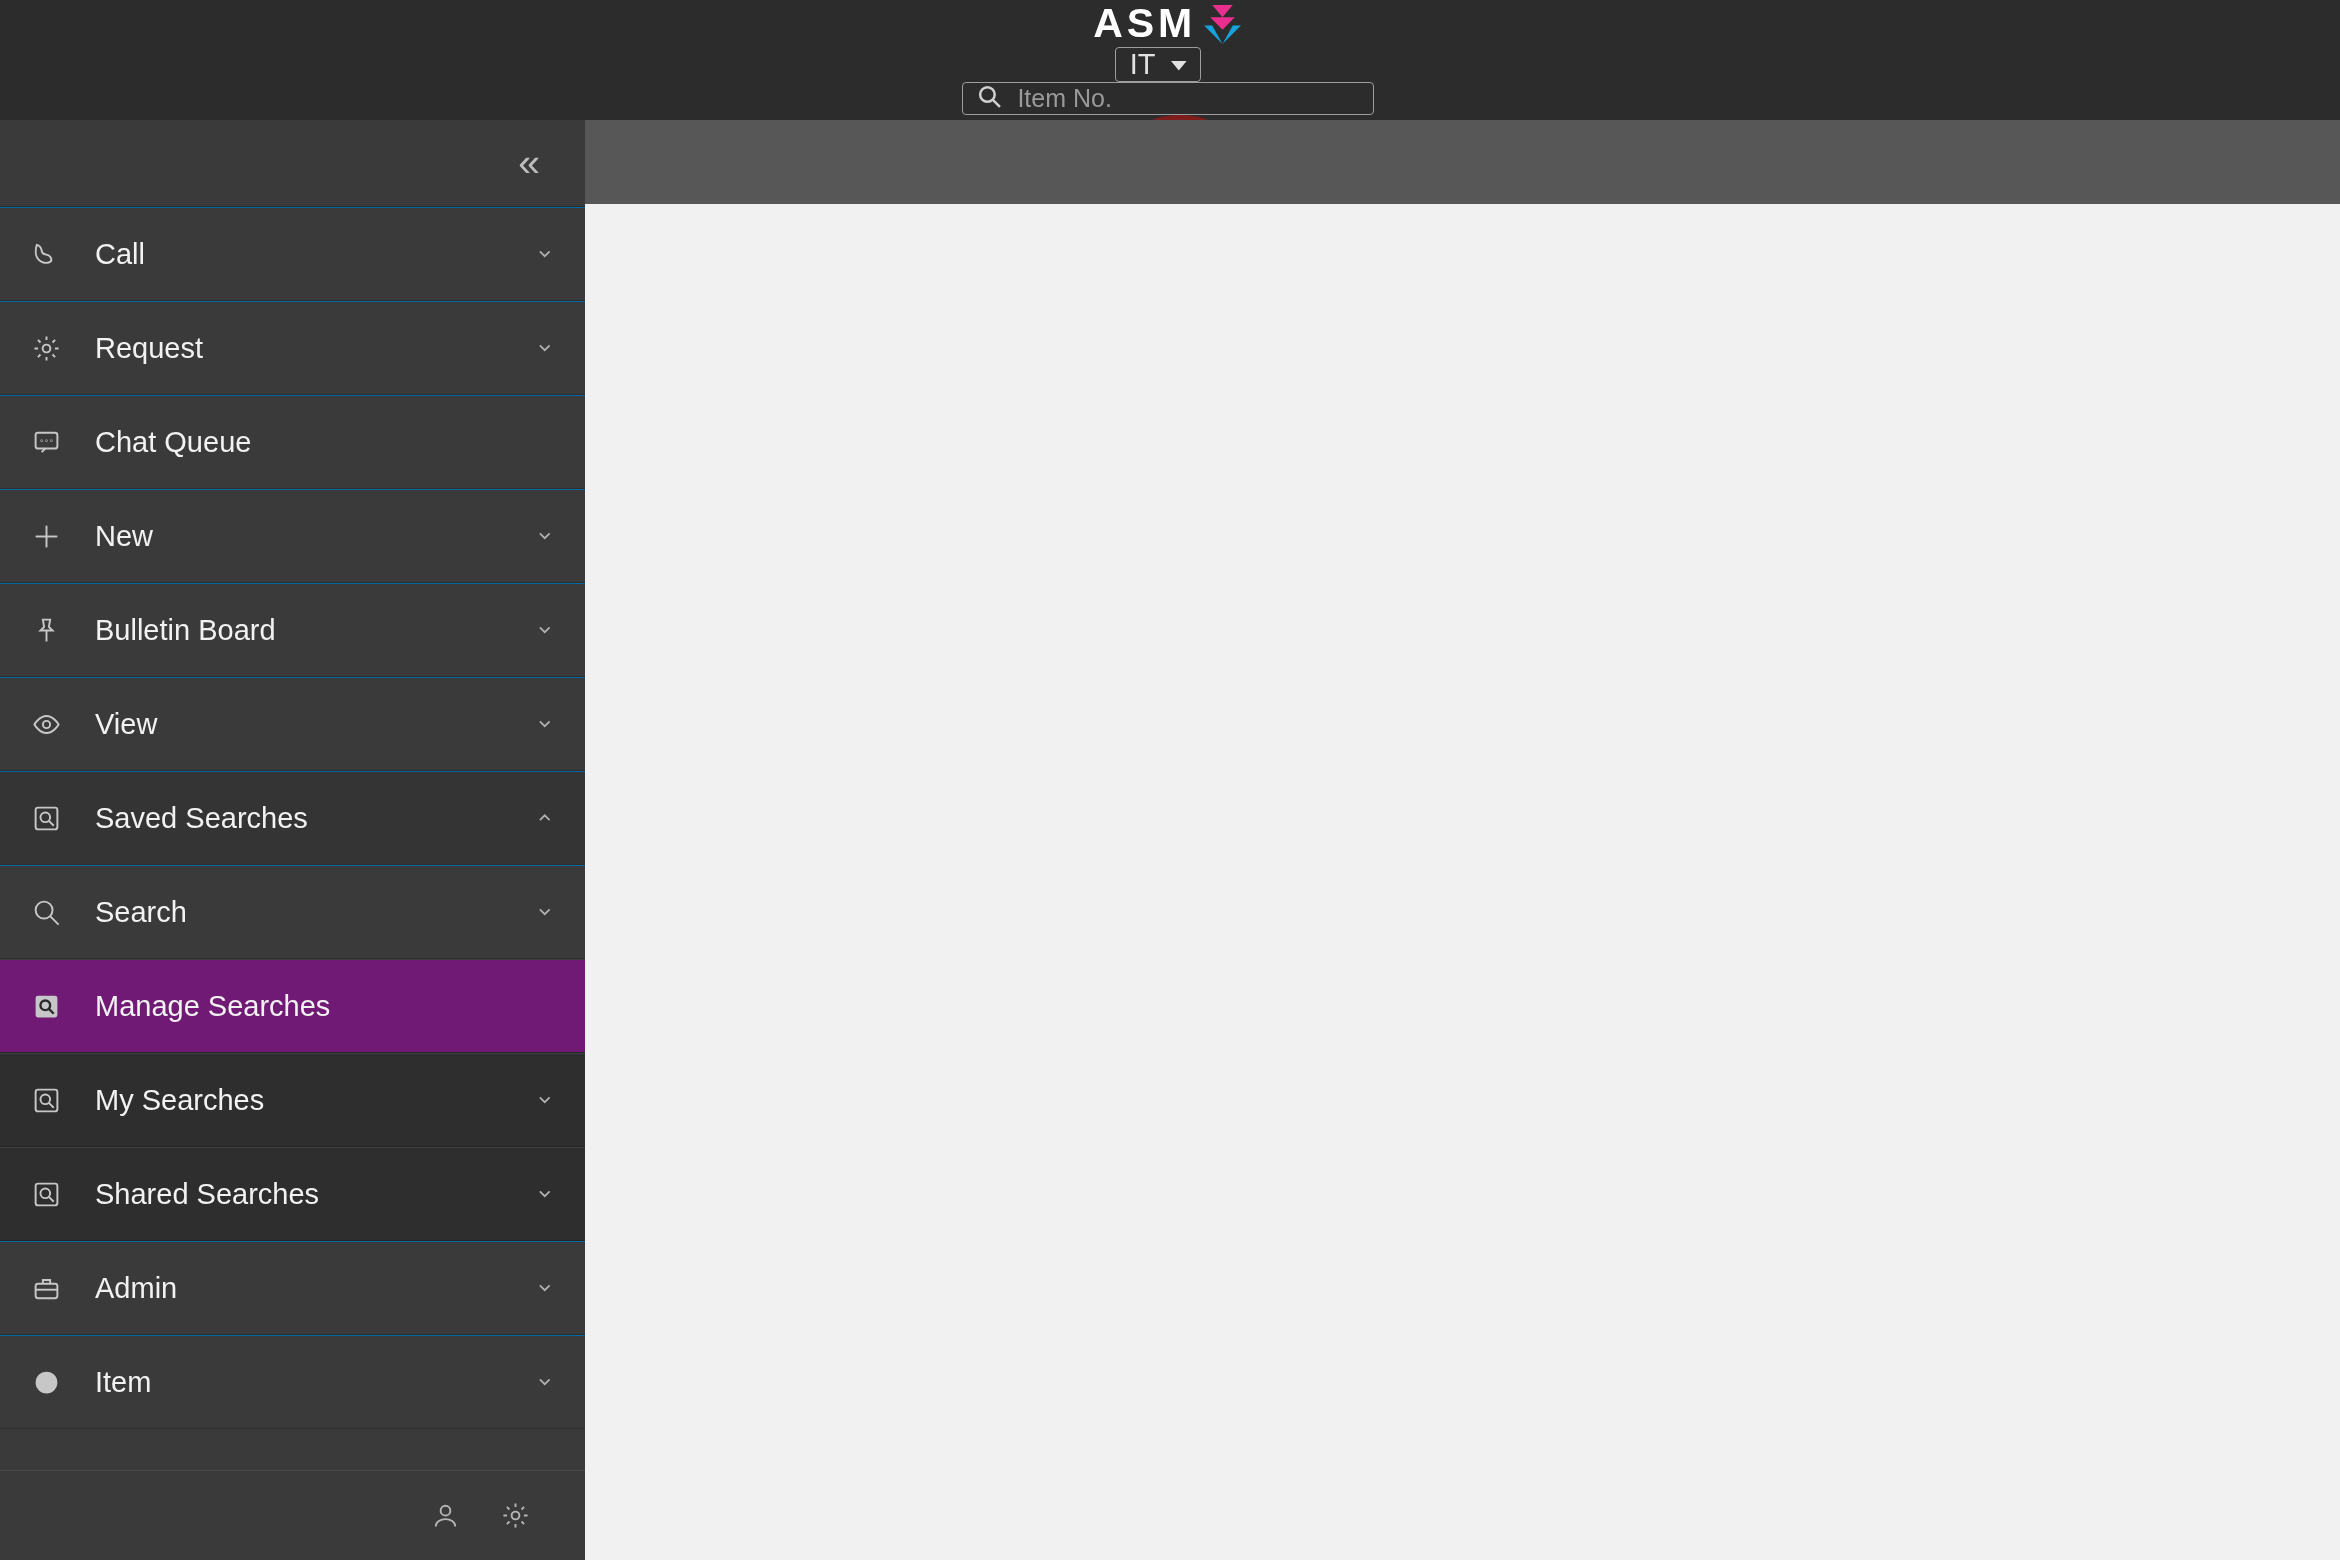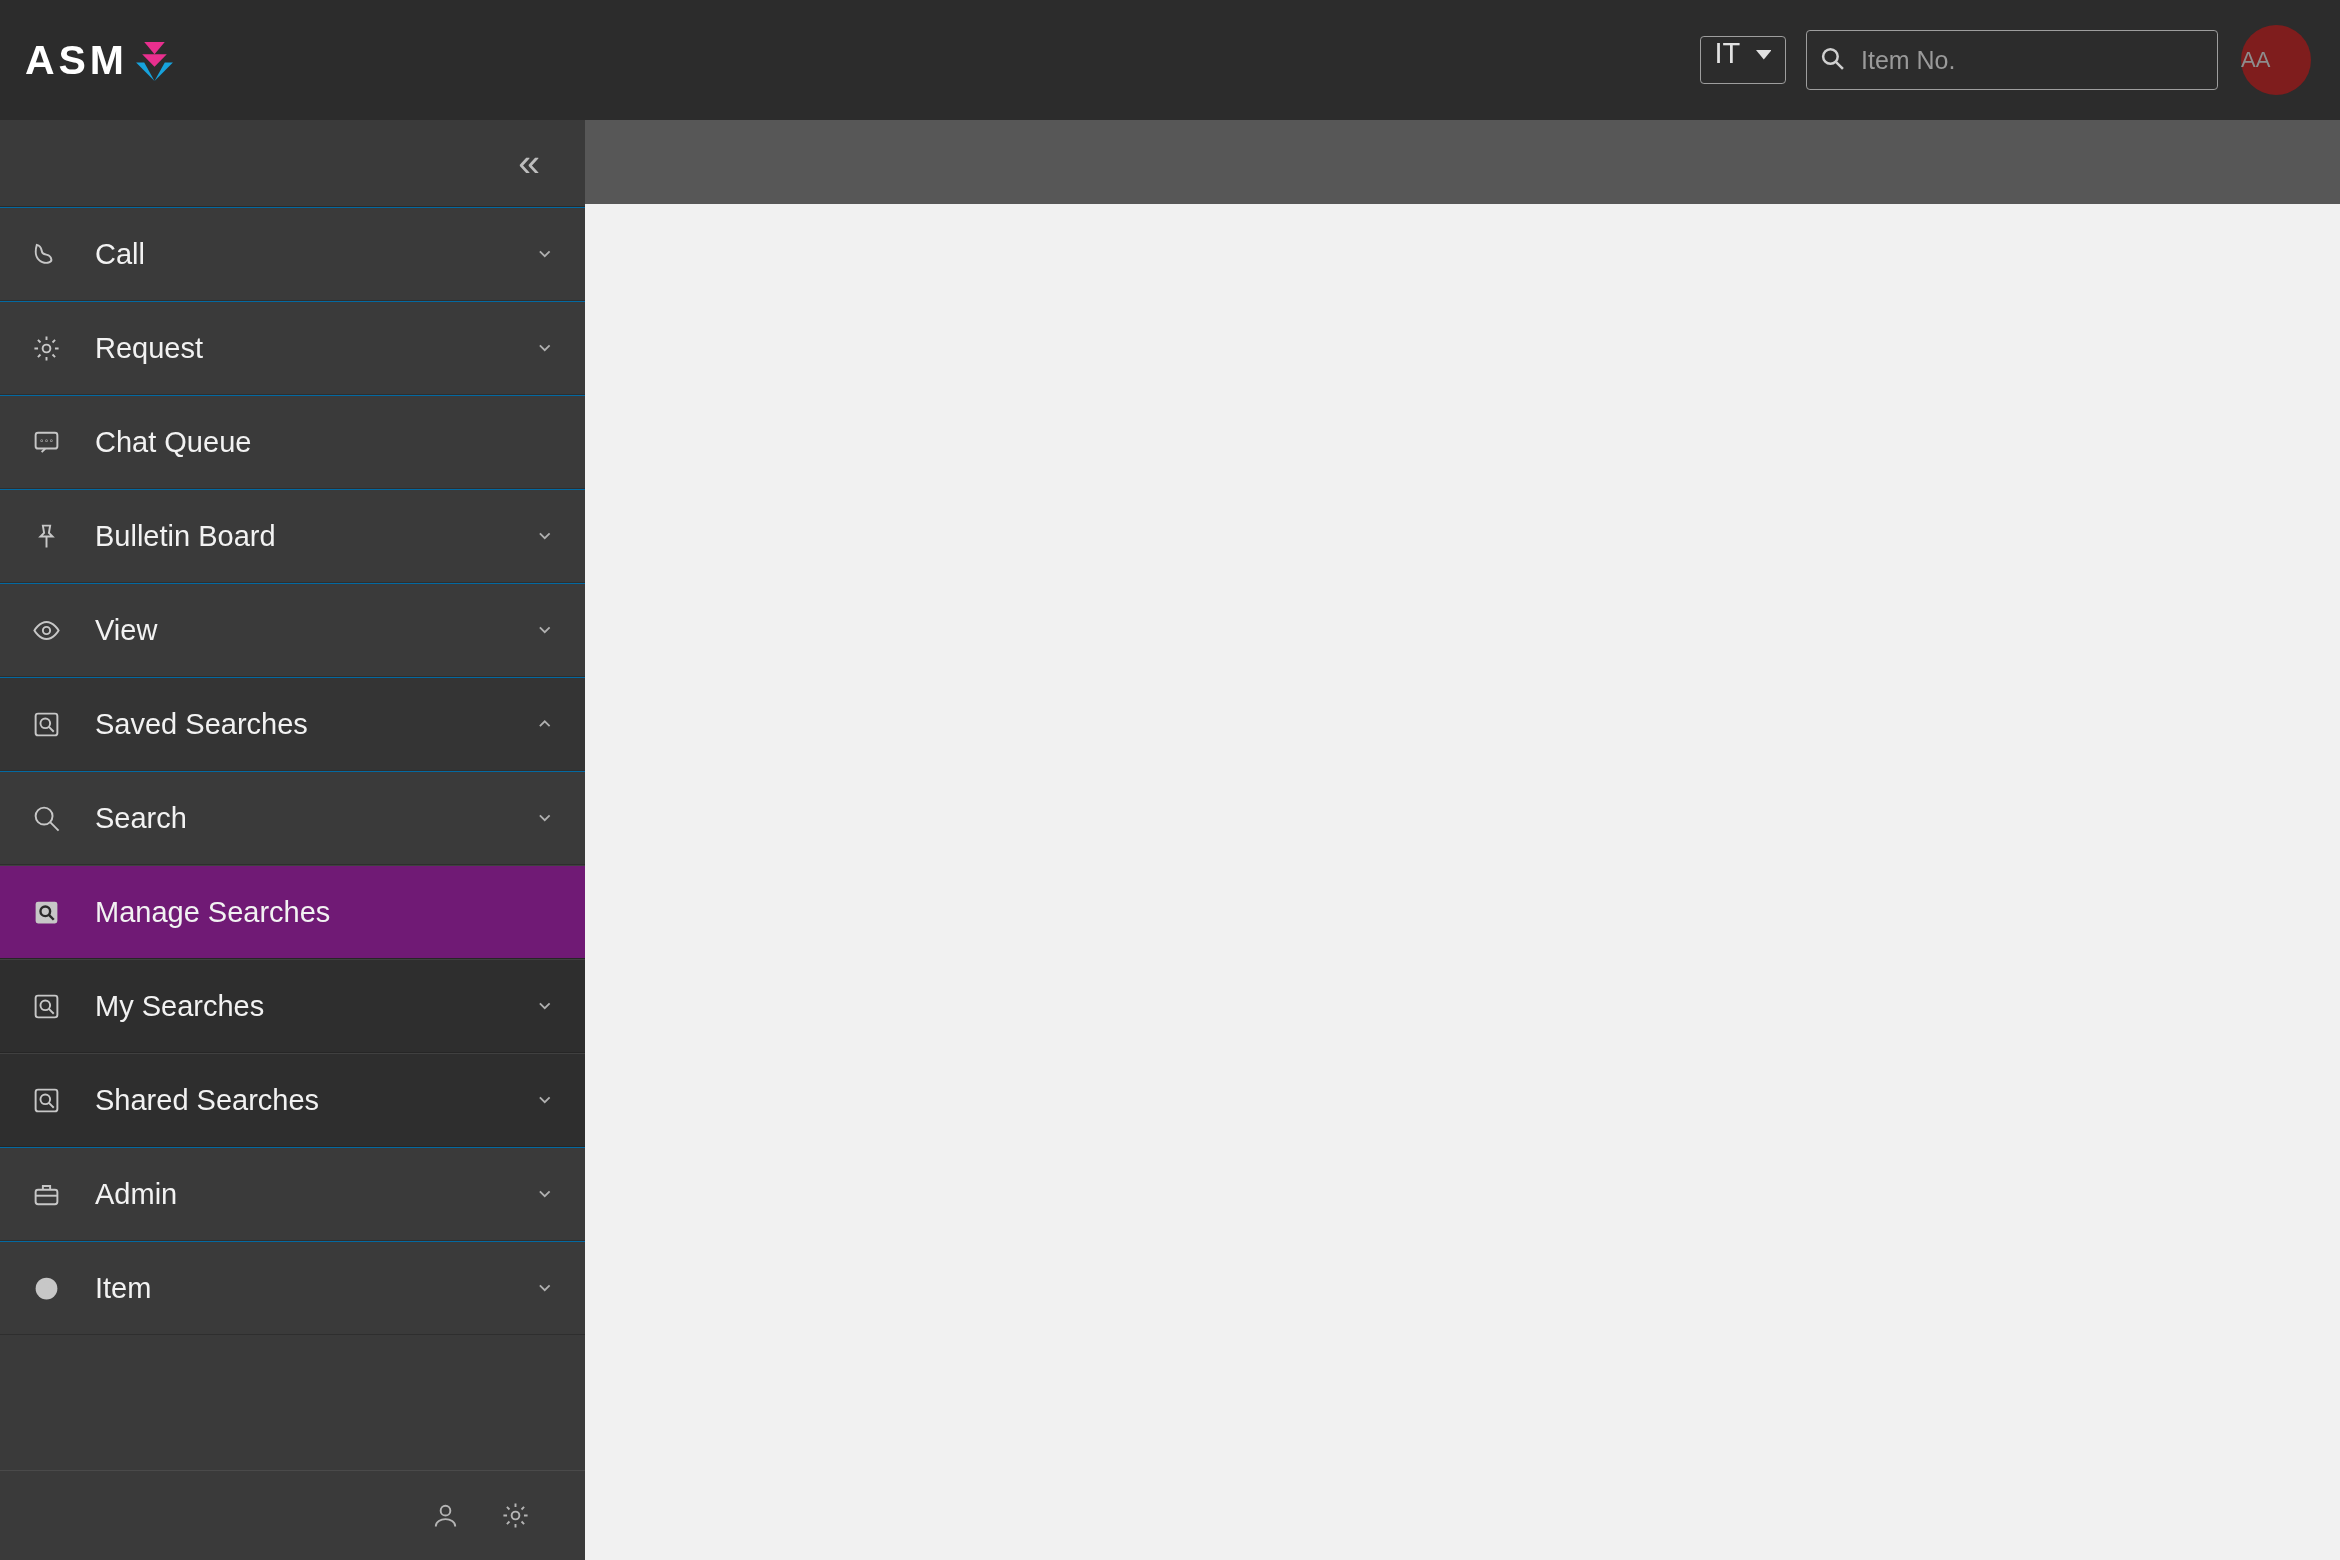--- a/index.html
+++ b/index.html
@@ -25,20 +25,21 @@
     color: var(--text);
     overflow: hidden;
   }
   
   .topbar {
     position: absolute; left: 0; top: 0; right: 0;
     height: 120px;
     background: var(--bg-top);
     display: flex; align-items: center;
     padding: 0 29px 0 25px;
+    flex-direction: column;
   }
   .logo {
     display: flex; align-items: center; gap: 9.8px;
   }
   .logo-text {
     font-family: "Segoe UI", Arial, sans-serif;
     font-size: 41px; font-weight: 700; letter-spacing: 3.9px;
     color: #fff;
   }
   .logo-mark { width: 41px; height: 41px; margin-left: -3.9px; }
@@ -214,20 +215,33 @@
         </span>
   </div>
   <div class="menu-item">
     <span class="menu-icon ">
           <svg viewBox="0 0 24 24" fill="none">
             <use href="#ic-chat"></use>
           </svg>
         </span>
     <span class="menu-label">Chat Queue</span>
 
+  </div>
+  <div class="menu-item">
+    <span class="menu-icon ">
+          <svg viewBox="0 0 24 24" fill="none">
+            <use href="#ic-plus"></use>
+          </svg>
+        </span>
+    <span class="menu-label">New</span>
+    <span class="menu-chevron">
+          <svg viewBox="0 0 24 24">
+            <polyline points="6 9 12 15 18 9"></polyline>
+          </svg>
+        </span>
   </div>
   <div class="menu-item">
     <span class="menu-icon ">
           <svg viewBox="0 0 24 24" fill="none">
             <use href="#ic-pin"></use>
           </svg>
         </span>
     <span class="menu-label">Bulletin Board</span>
     <span class="menu-chevron">
           <svg viewBox="0 0 24 24">

